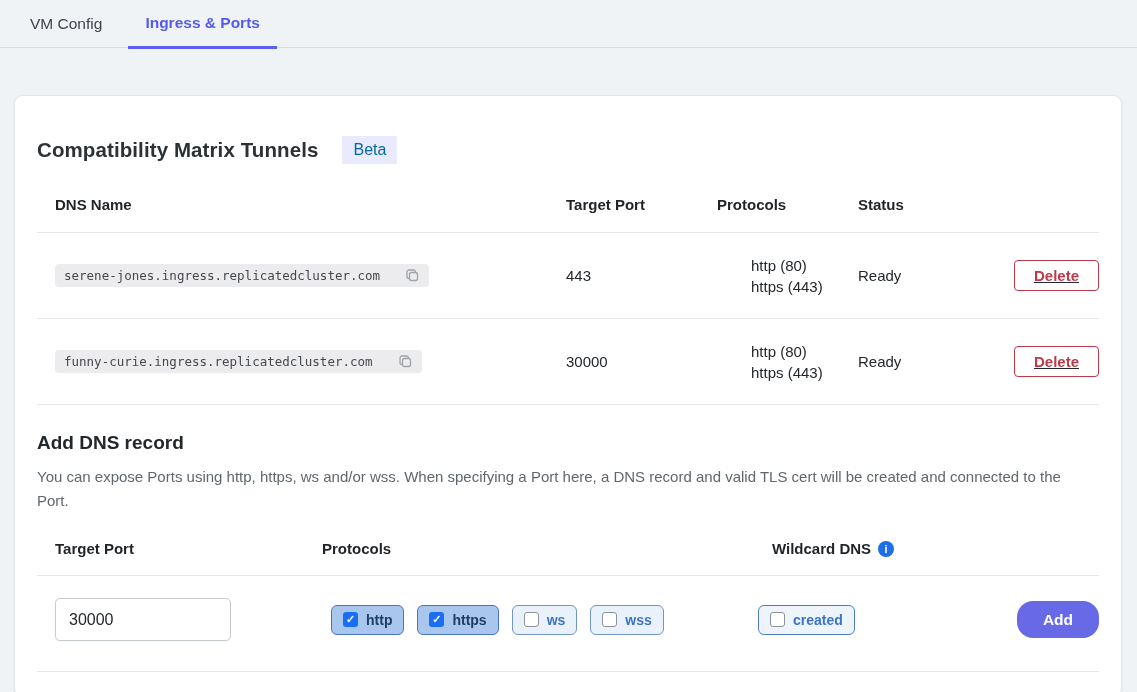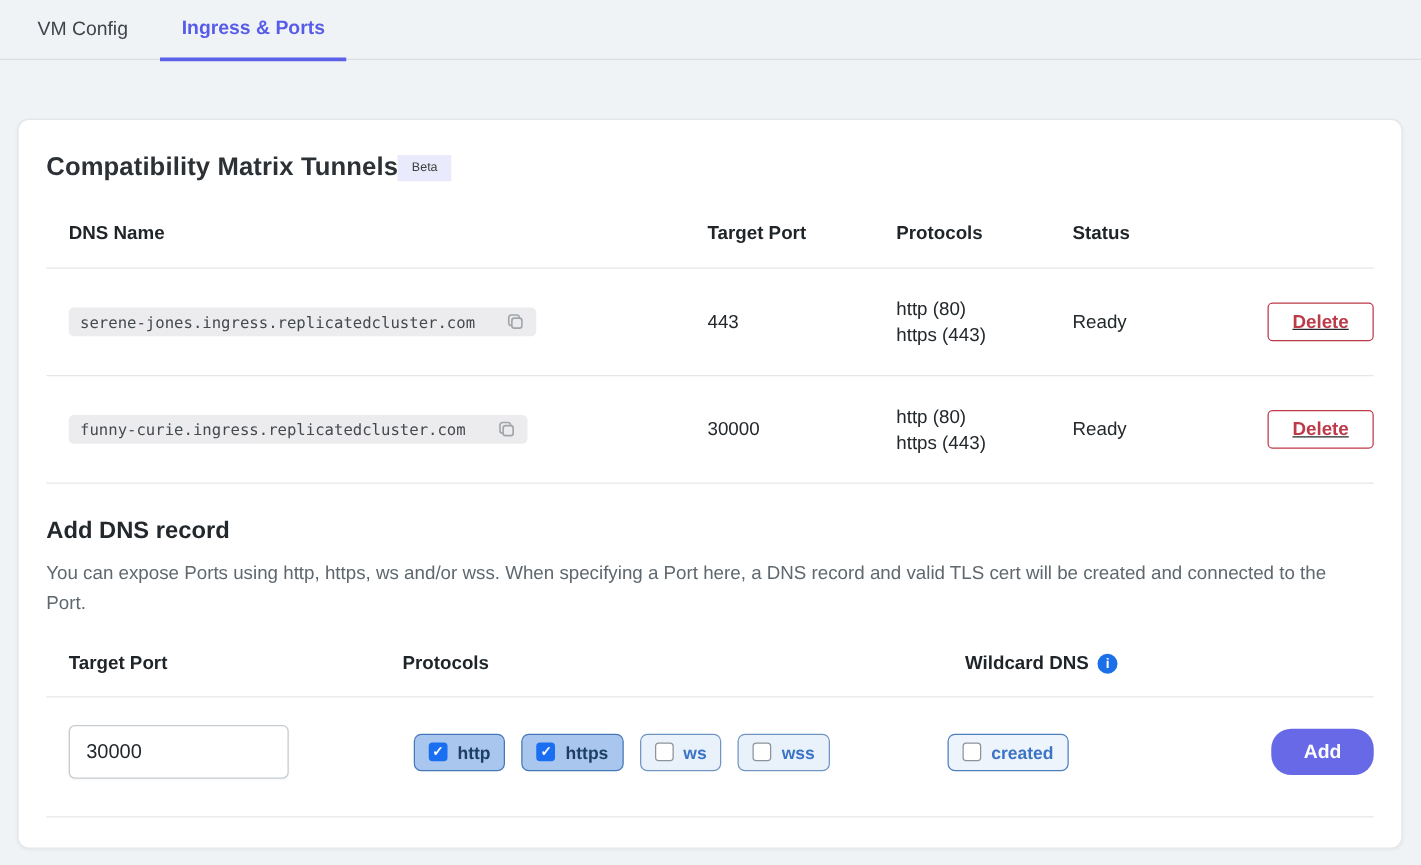--- a/index.html
+++ b/index.html
@@ -43,33 +43,33 @@
     background: #ffffff;
     border: 1px solid #e4e7ea;
     border-radius: 9px;
     box-shadow: 0 1px 3px rgba(20,30,40,0.05);
     padding: 0 22px 24px 22px;
   }
 
   .title-row {
     display: flex;
     align-items: center;
-    gap: 0;
-    padding-top: 26px;
+    gap: 24px;
+    padding-top: 40px;
   }
   .card-title {
     font-size: 20.5px;
     font-weight: 600;
     color: #2c3136;
     letter-spacing: 0.1px;
   }
   .badge {
     background: #e9eafb;
-    color: #404040;
-    font-size: 10px;
+    color: #0369a1;
+    font-size: 16px;
     padding: 5px 11px;
     border-radius: 0;
   }
 
   
   .grid-cols {
     display: grid;
     grid-template-columns: 511px 151px 141px 139px 1fr;
   }
   .tbl-head {
@@ -92,21 +92,21 @@
     gap: 25px;
     background: #ececee;
     border-radius: 4px;
     padding: 4px 9px;
     font-family: "DejaVu Sans Mono", monospace;
     font-size: 12.5px;
     color: #44494e;
     width: fit-content;
   }
   .copy-icon { display: inline-flex; cursor: pointer; }
-  .proto-cell div { line-height: 21px; }
+  .proto-cell div { line-height: 21px; margin-left: 34px; }
   .cell-action { display: flex; justify-content: flex-end; text-decoration: underline; }
   .delete-btn {
     background: #ffffff;
     border: 1px solid #bd3a49;
     color: #bd3a49;
     font-family: "Liberation Sans", sans-serif;
     font-weight: bold;
     font-size: 15px;
     border-radius: 4px;
     padding: 6px 19px;

